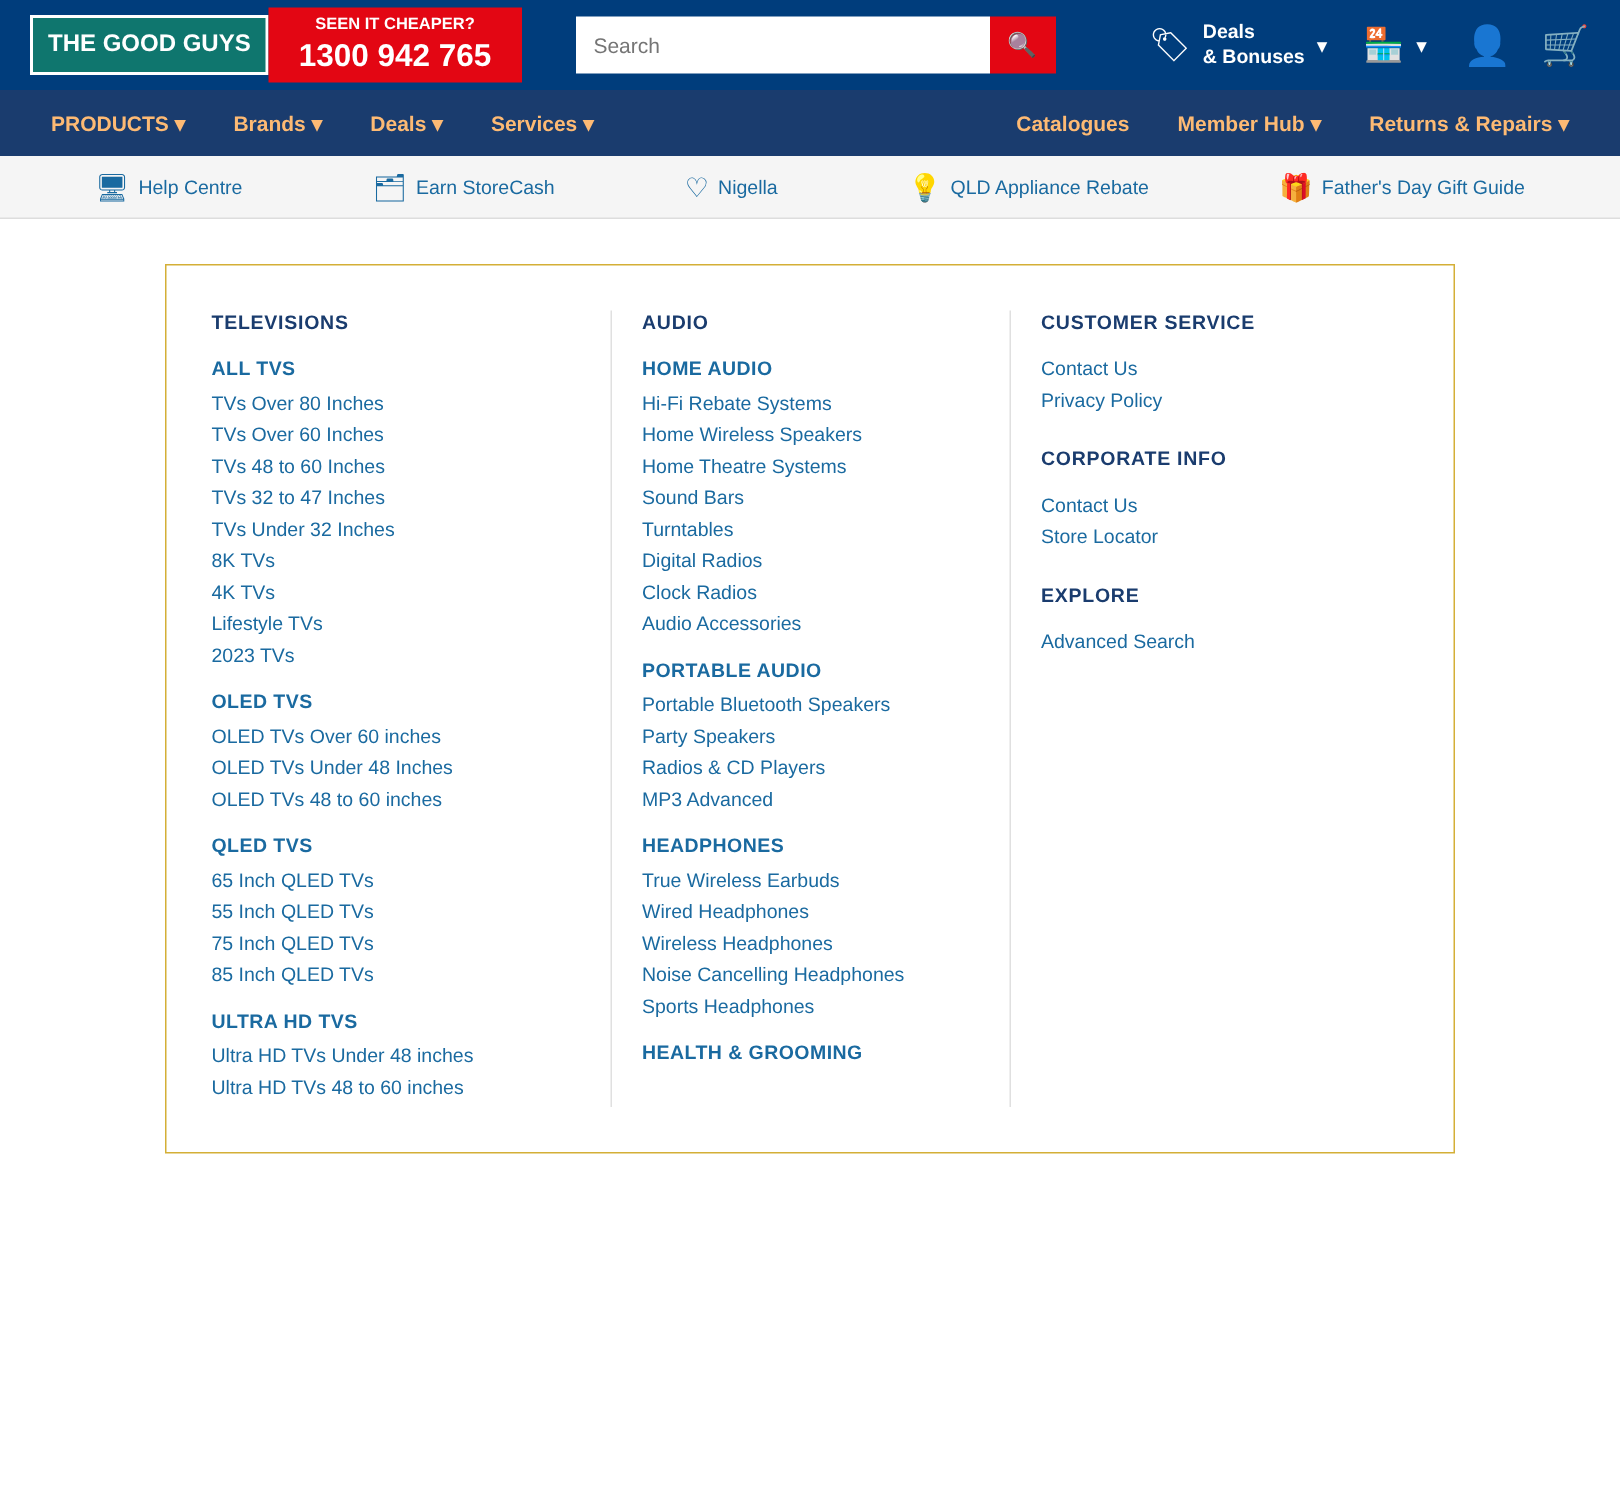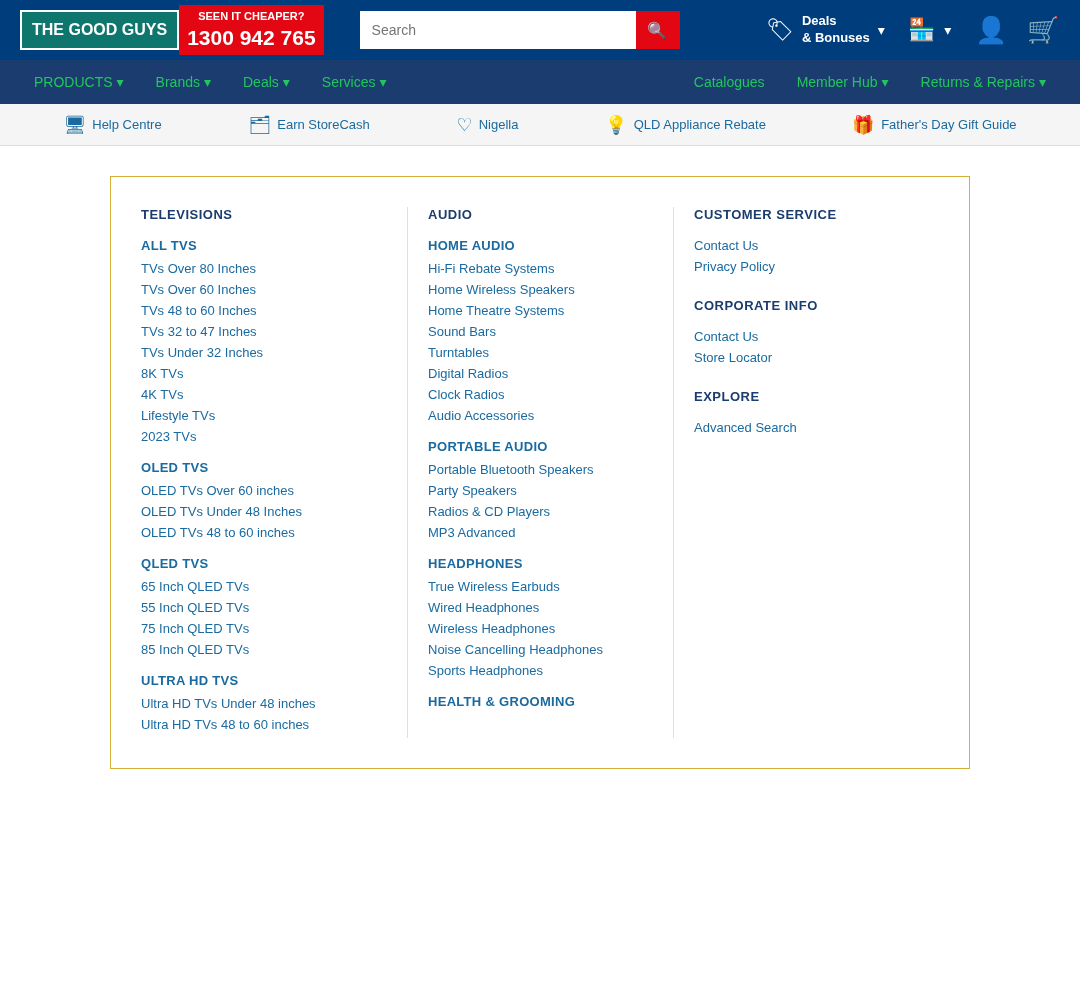--- a/index.html
+++ b/index.html
@@ -26,21 +26,21 @@
       font-size: 16px;
       padding: 8px 10px;
       border: 2px solid #fff;
       line-height: 1.2;
     }
     .logo-seen {
       background: #e30613;
       color: #fff;
       font-size: 11px;
       font-weight: bold;
-      padding: 4px 8px;
+      padding: 4px 20px;
       line-height: 1.3;
       text-align: center;
     }
     .logo-seen .phone {
       font-size: 21px;
       font-weight: 700;
       white-space: nowrap;
     }
     .search-bar {
       display: flex;
@@ -110,23 +110,23 @@
       align-items: center;
       height: 44px;
       padding: 0 20px;
     }
     .nav-main .nav-left {
       display: flex;
       align-items: center;
       gap: 4px;
     }
     .nav-item {
-      color: #22c55e;
+      color: #fdba74;
       font-size: 14px;
-      font-weight: normal;
+      font-weight: bold;
       padding: 0 14px;
       height: 44px;
       display: flex;
       align-items: center;
       gap: 4px;
       cursor: pointer;
       text-decoration: none;
     }
     .nav-right {
       margin-left: auto;

